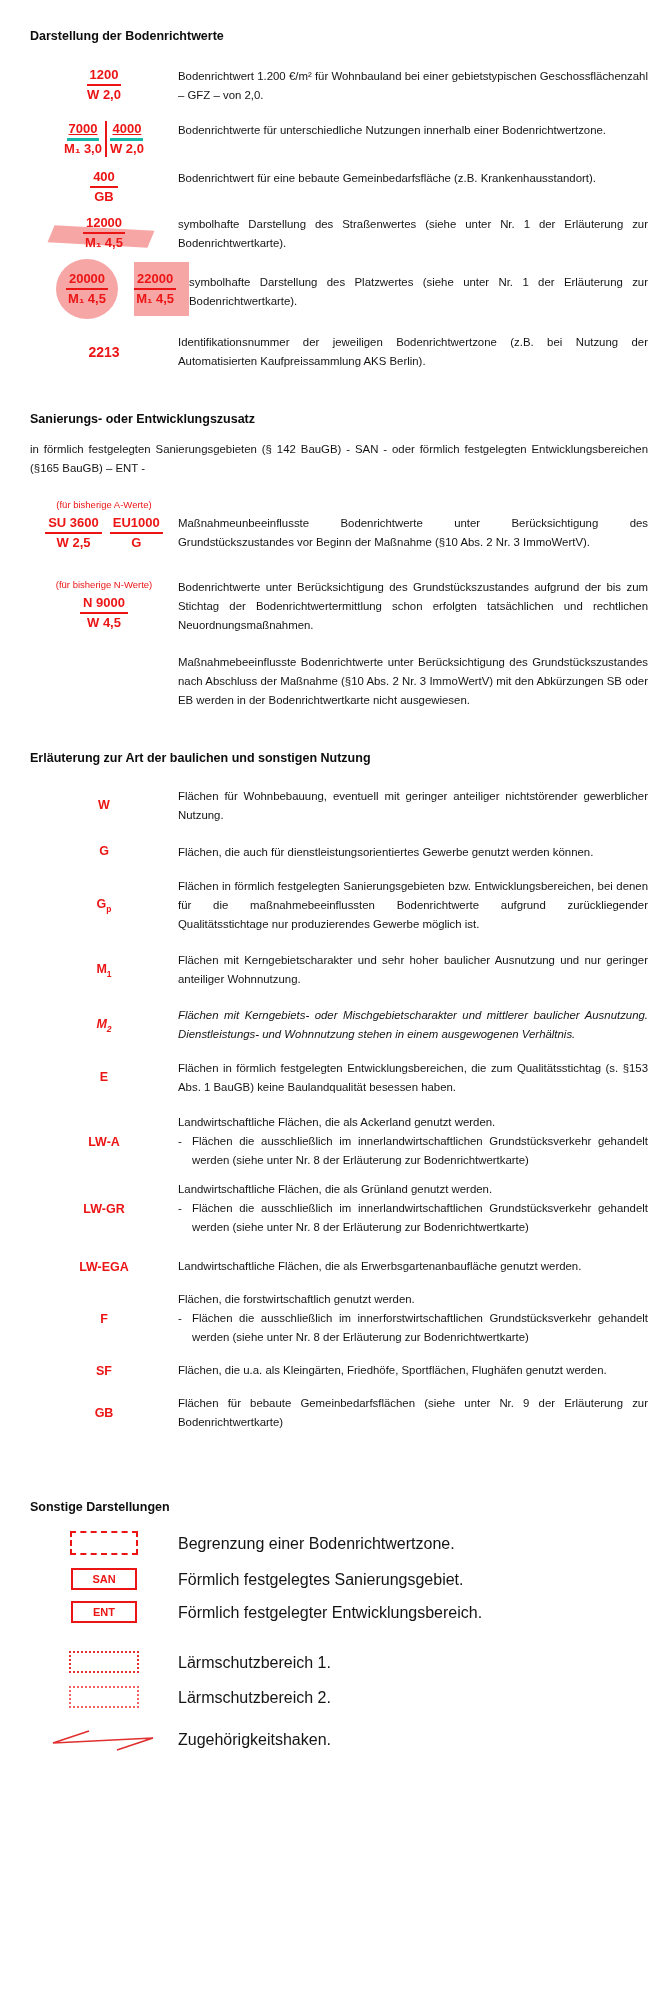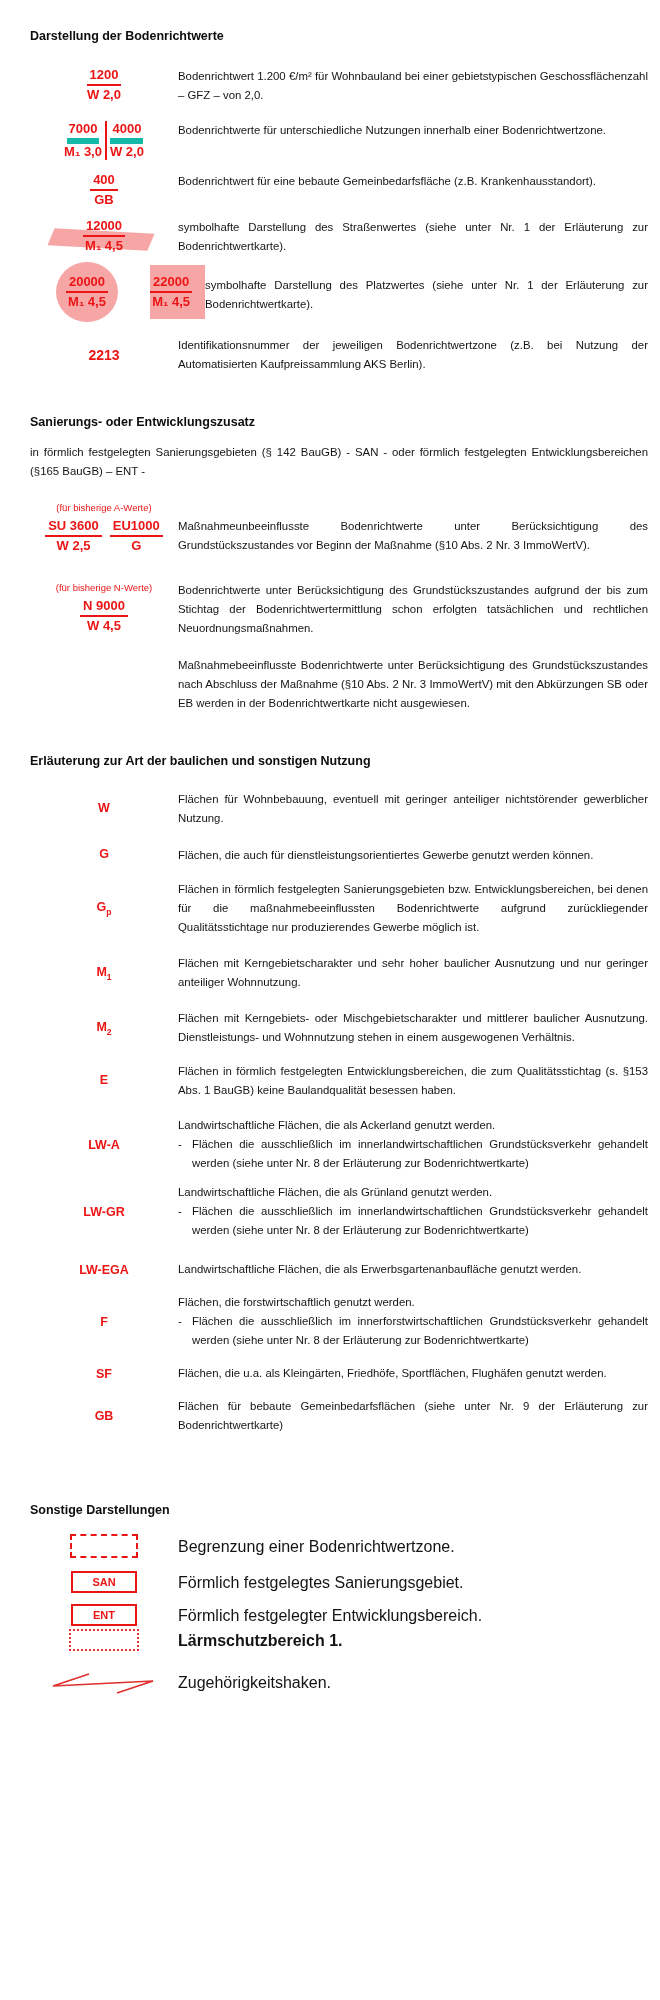--- a/index.html
+++ b/index.html
@@ -13,29 +13,29 @@
   .row{display:flex;align-items:flex-start;}
   .row.center{align-items:center;}
   .sym{flex:0 0 148px;display:flex;justify-content:center;align-items:flex-start;}
   .txt{flex:1;font-size:11.4px;line-height:19px;text-align:justify;color:#141414;}
   
   .frac{color:#ec1515;font-weight:bold;font-size:13px;line-height:16px;text-align:center;}
   .frac .num{display:inline-block;border-bottom:2px solid #ec1515;padding:0 3px 1px 3px;}
   .frac .den{padding-top:1px;}
   .df{display:flex;align-items:stretch;color:#ec1515;font-weight:bold;font-size:13px;line-height:16px;}
   .df .col{text-align:center;padding:0 3px;}
-  .df .col .num{display:inline-block;border-bottom:6px solid #14b8a6;padding:0 2px 1px 2px;}
+  .df .col .num{display:inline-block;border-bottom:3px solid #14b8a6;padding:0 2px 1px 2px;text-decoration:underline;}
   .df .vdiv{width:2px;background:#ec1515;}
   
   .bandwrap{position:relative;width:100px;height:44px;}
   .band{position:absolute;left:-4px;top:13px;width:102px;height:17px;background:#f7a6a6;
         transform:skewX(-20deg) rotate(3deg);}
   .bandwrap .frac{position:relative;z-index:1;text-align:center;}
   
-  .shapes{display:flex;gap:32px;align-items:center;justify-content:flex-start;padding-left:26px;flex:0 0 122px;}
+  .shapes{display:flex;gap:16px;align-items:center;justify-content:flex-start;padding-left:26px;flex:0 0 122px;}
   .circle{width:62px;height:60px;border-radius:50%;background:#f7a6a6;display:flex;align-items:center;justify-content:center;}
   .square{width:55px;height:54px;background:#f7a6a6;display:flex;align-items:center;}
   .zoneid{color:#ec1515;font-weight:bold;font-size:14px;}
   
   .note{color:#ec1515;font-size:9.5px;line-height:13px;text-align:center;margin-bottom:4px;white-space:nowrap;}
   .symstack{flex:0 0 148px;display:flex;flex-direction:column;align-items:center;}
   .fracpair{display:flex;gap:8px;}
   
   .lbl{flex:0 0 148px;text-align:center;color:#ec1515;font-weight:bold;font-size:12.5px;}
   .lbl sub{font-size:8.5px;}
@@ -50,26 +50,26 @@
   .rect-dot1{width:66px;height:18px;border:2.5px dotted #e03030;}
   .rect-dot2{width:66px;height:18px;border:2px dotted #f26060;}
   .s4txt{flex:1;font-size:16px;line-height:19px;color:#141414;}
   
   .mt-r1{margin-top:23px;} .mt-r2{margin-top:16px;} .mt-r3{margin-top:12px;}
   .mt-r4{margin-top:10px;} .mt-r5{margin-top:0px;}  .mt-r6{margin-top:14px;}
   .mt-h2{margin-top:40px;} .mt-intro{margin-top:13px;}
   .mt-ra{margin-top:20px;} .mt-rb{margin-top:26px;} .mt-rc{margin-top:18px;}
   .mt-h3{margin-top:40px;}
   .mt-e0{margin-top:21px;}.mt-e1{margin-top:18px;}.mt-e2{margin-top:15px;}
-  .mt-e3{margin-top:17px;}.mt-e4{margin-top:17px;}.mt-e5{margin-top:15px;}
+  .mt-e3{margin-top:17px;}.mt-e4{margin-top:17px;font-style:italic;}.mt-e5{margin-top:15px;}
   .mt-e6{margin-top:16px;}.mt-e7{margin-top:10px;}.mt-e8{margin-top:20px;}
   .mt-e9{margin-top:14px;}.mt-e10{margin-top:14px;}.mt-e11{margin-top:14px;}
   .mt-h4{margin-top:67px;}
   .mt-s41{margin-top:16px;}.mt-s42{margin-top:13px;}.mt-s43{margin-top:11px;}
-  .mt-s44{margin-top:3px;font-weight:bold;}.mt-s45{margin-top:13px;}.mt-s46{margin-top:18px;}
+  .mt-s44{margin-top:28px;}.mt-s45{margin-top:13px;}.mt-s46{margin-top:18px;}
   .txt.push{margin-top:14px;}
   .txt.push2{margin-top:16px;}
 </style>
 </head>
 <body>
 
 <div class="page">
 
   <h2 class="hd">Darstellung der Bodenrichtwerte</h2>
 
@@ -287,20 +287,26 @@
     <div class="s4txt">Förmlich festgelegter Entwicklungsbereich.</div>
   </div>
 
   <div class="row center mt-s44">
     <div class="s4sym">
         <div class="rect-dot1"></div>
       </div>
     <div class="s4txt">Lärmschutzbereich 1.</div>
   </div>
 
+  <div class="row center mt-s45">
+    <div class="s4sym">
+        <div class="rect-dot2"></div>
+      </div>
+    <div class="s4txt">Lärmschutzbereich 2.</div>
+  </div>
 
   <div class="row center mt-s46">
     <div class="s4sym">
       <svg width="118" height="26" viewBox="0 0 118 26">
         <path d="M44,5 L8,17 L108,12 L72,24" fill="none" stroke="#e03030" stroke-width="1.7"></path>
       </svg>
     </div>
     <div class="s4txt">Zugehörigkeitshaken.</div>
   </div>
 

